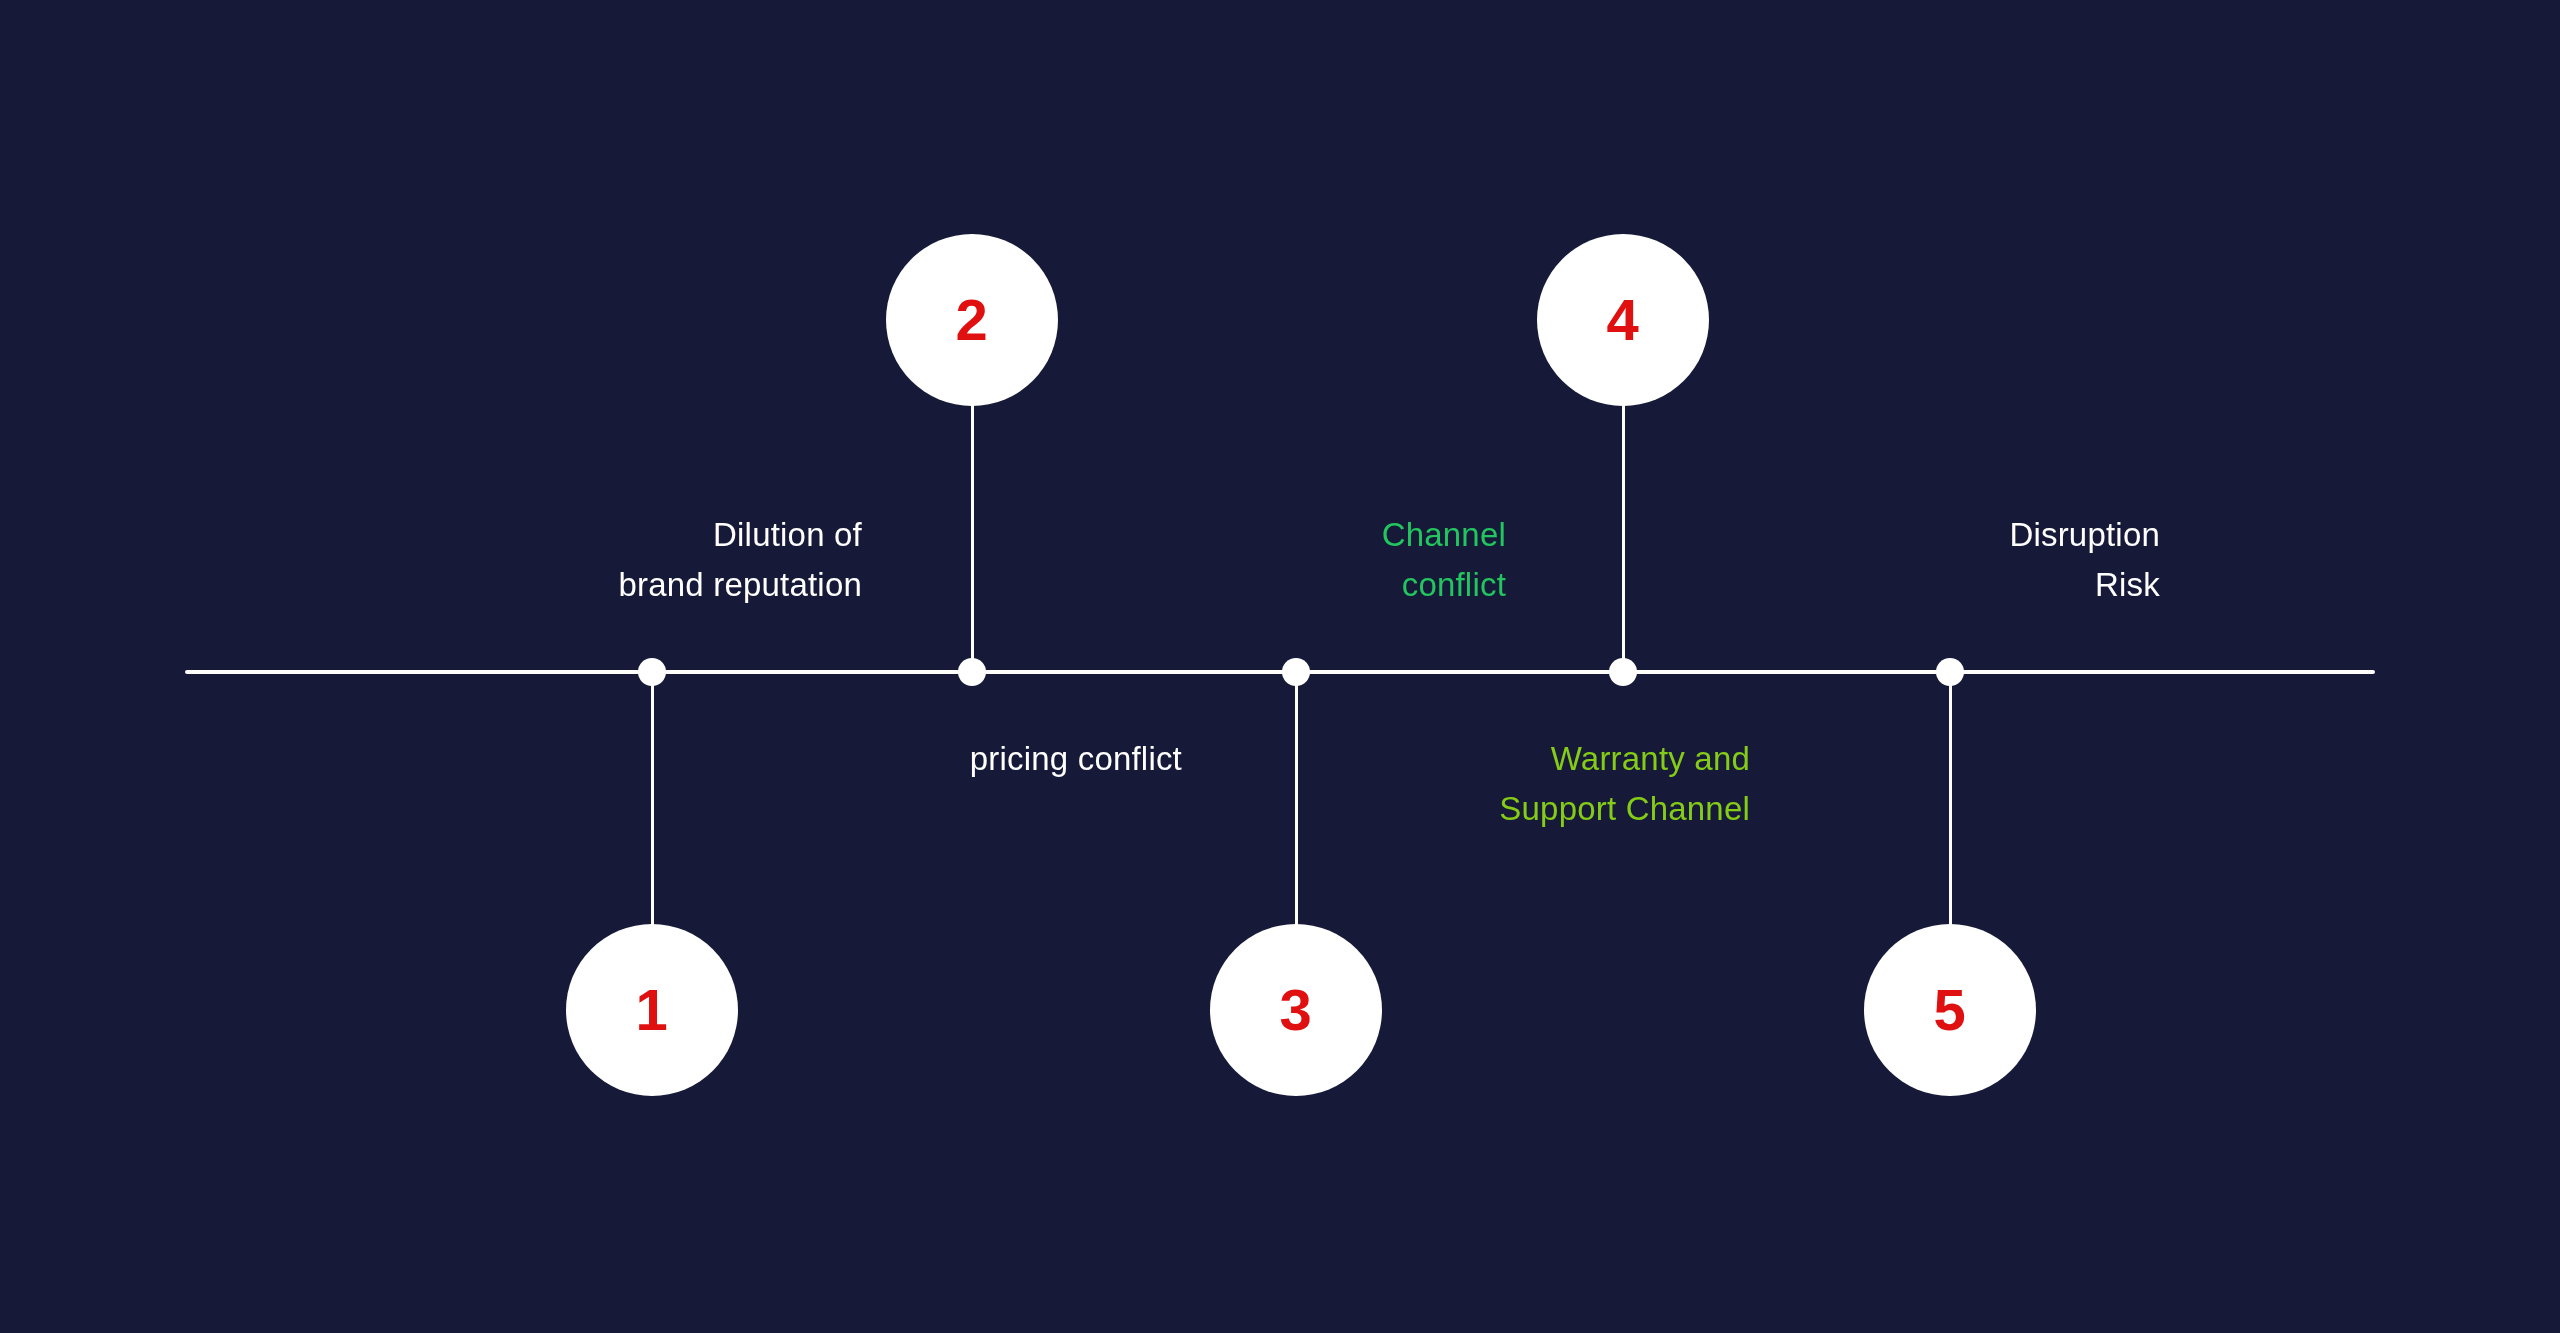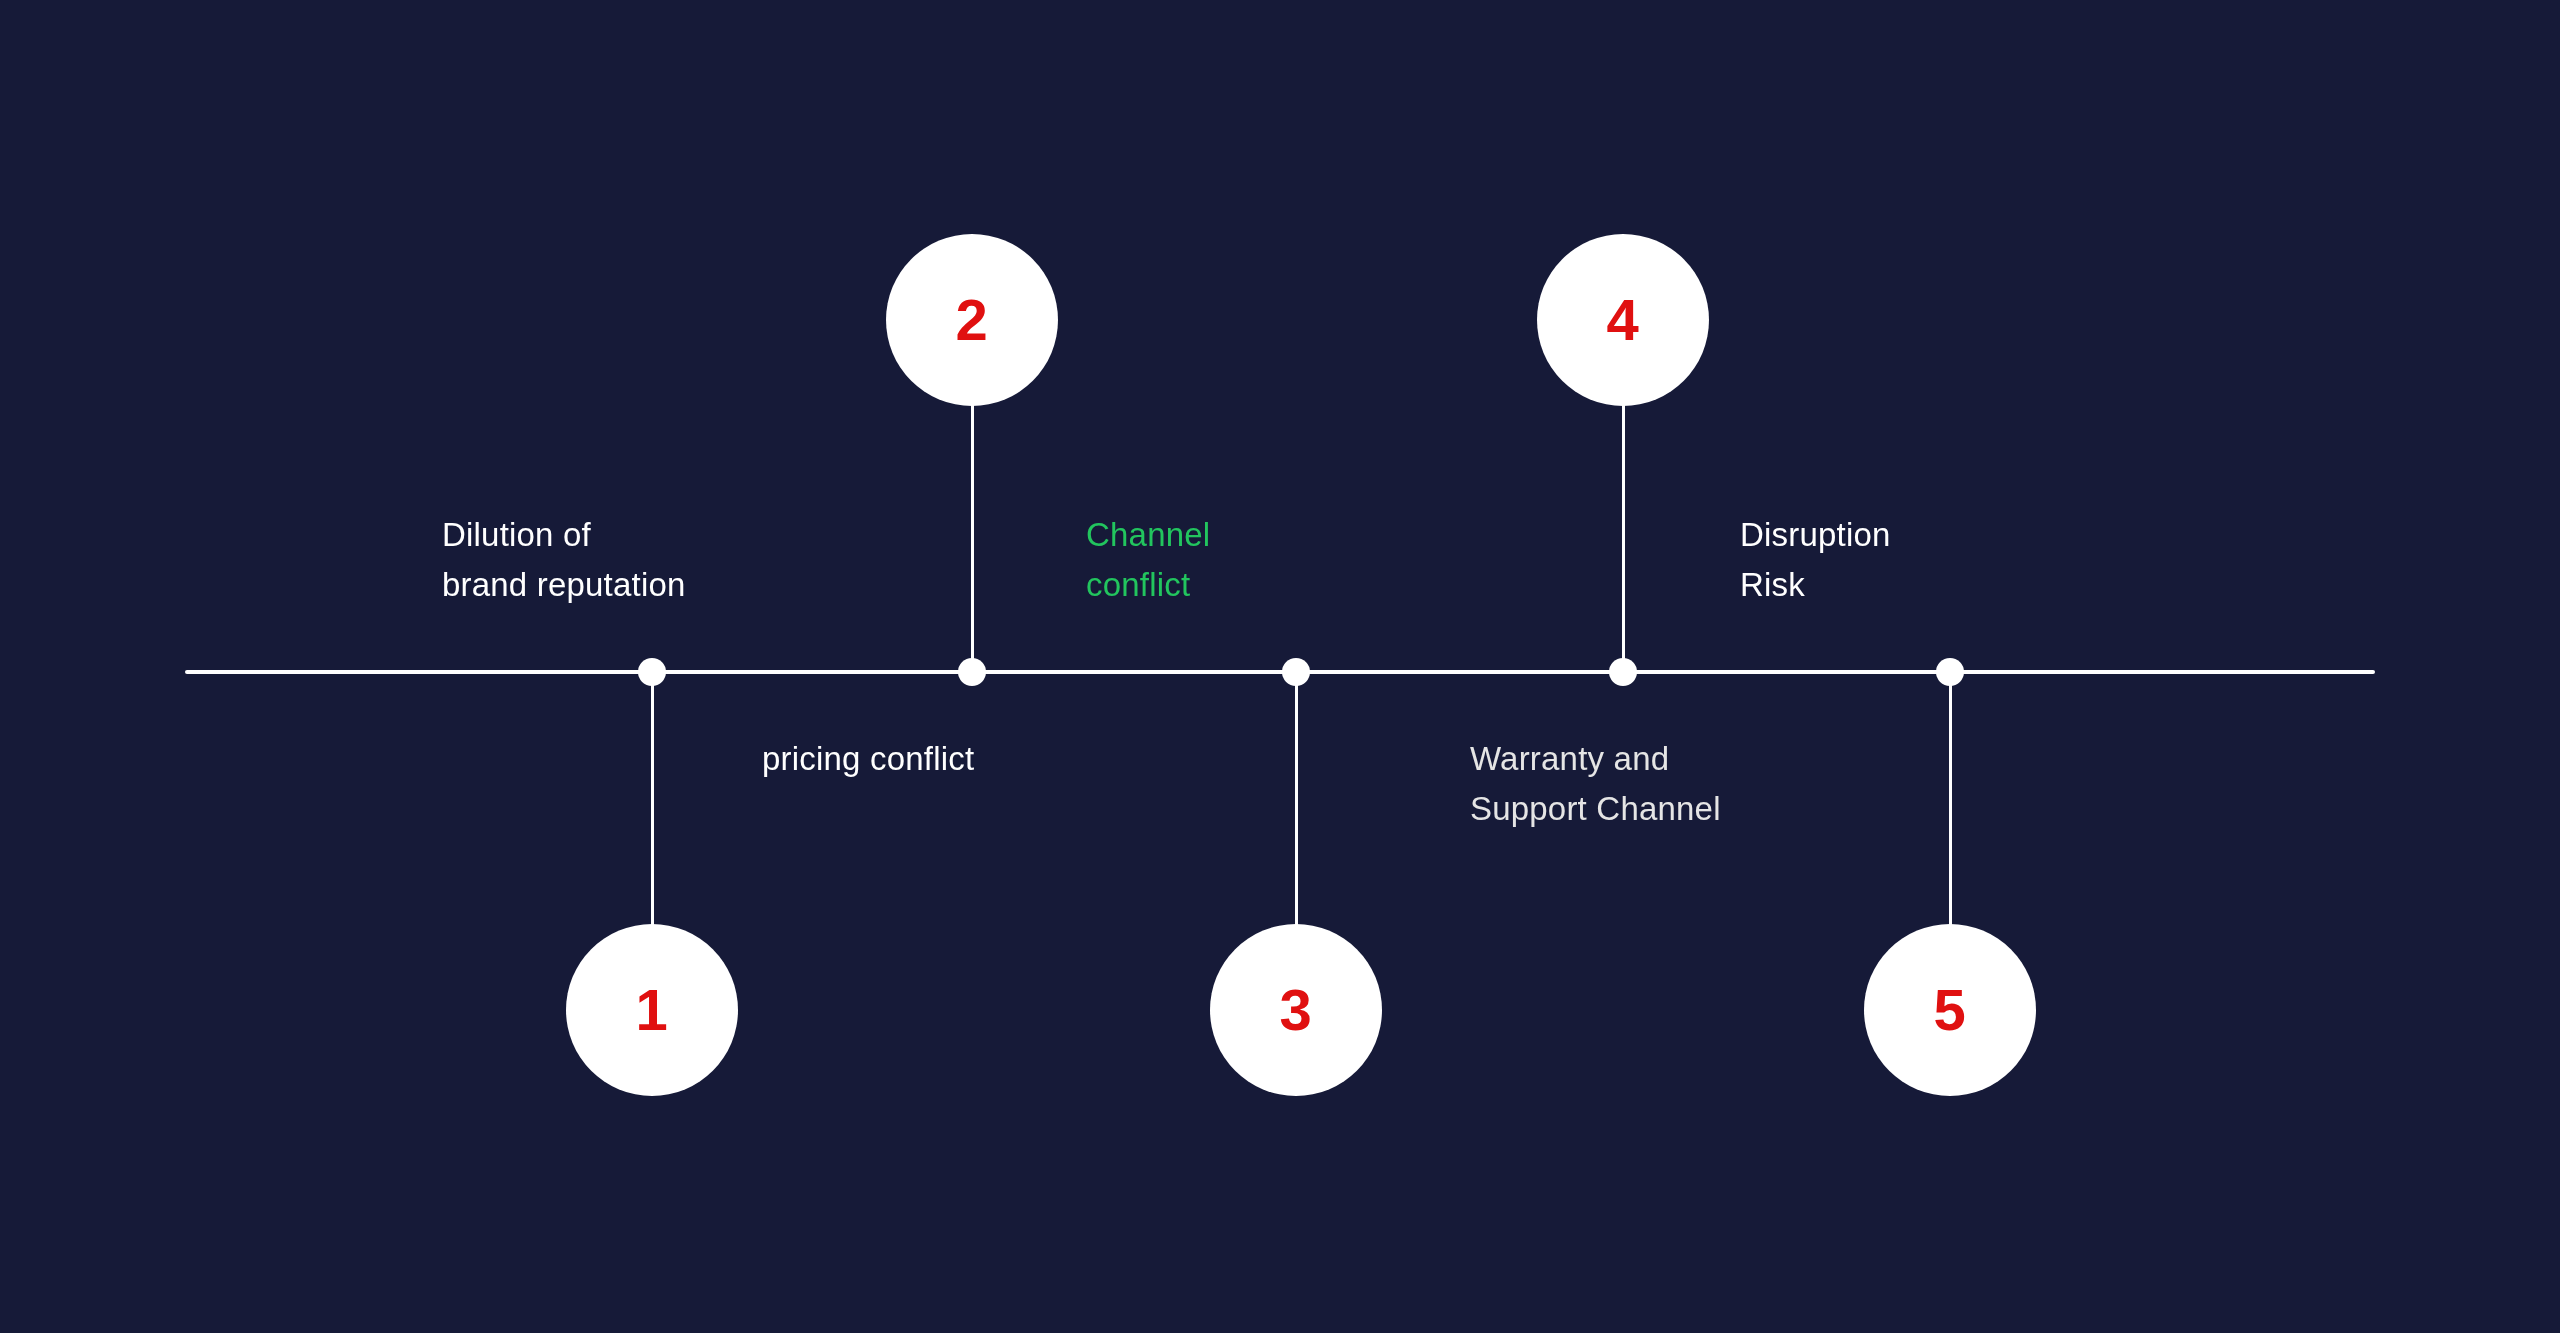--- a/index.html
+++ b/index.html
@@ -80,21 +80,21 @@
     letter-spacing: 0.5px;
     color: #e01010;
     user-select: none;
   }
 
   
   .caption {
     position: absolute;
     width: 420px;
     margin-left: -210px;
-    text-align: left;
+    text-align: right;
     color: #ffffff;
     font-size: 33px;
     line-height: 50px;
     font-weight: 400;
     letter-spacing: 0.2px;
     z-index: 3;
   }
   .caption .cl {
     display: block;
     white-space: nowrap;
@@ -142,21 +142,21 @@
           <span class="cl">Channel</span>
           <span class="cl">conflict</span>
         </div>
       </div>
       <div class="node">
         <div class="stem" style="left: 1623px; background: rgb(255, 255, 255); top: 402px; height: 270px;"></div>
         <div class="bubble" style="left: 1623px; top: 320px; background: rgb(255, 255, 255);">
           <span class="bubble-num" style="color: rgb(224, 16, 16);">4</span>
         </div>
         <div class="node-dot" style="left: 1623px; top: 672px; background: rgb(255, 255, 255);"></div>
-        <div class="caption below" style="left: 1680px; color: #e5e5e5; top: 734px;">
+        <div class="caption below" style="left: 1540px; color: #84cc16; top: 734px;">
           <span class="cl">Warranty and</span>
           <span class="cl">Support Channel</span>
         </div>
       </div>
       <div class="node">
         <div class="stem" style="left: 1950px; background: rgb(255, 255, 255); top: 672px; height: 256px;"></div>
         <div class="bubble" style="left: 1950px; top: 1010px; background: rgb(255, 255, 255);">
           <span class="bubble-num" style="color: rgb(224, 16, 16);">5</span>
         </div>
         <div class="node-dot" style="left: 1950px; top: 672px; background: rgb(255, 255, 255);"></div>

